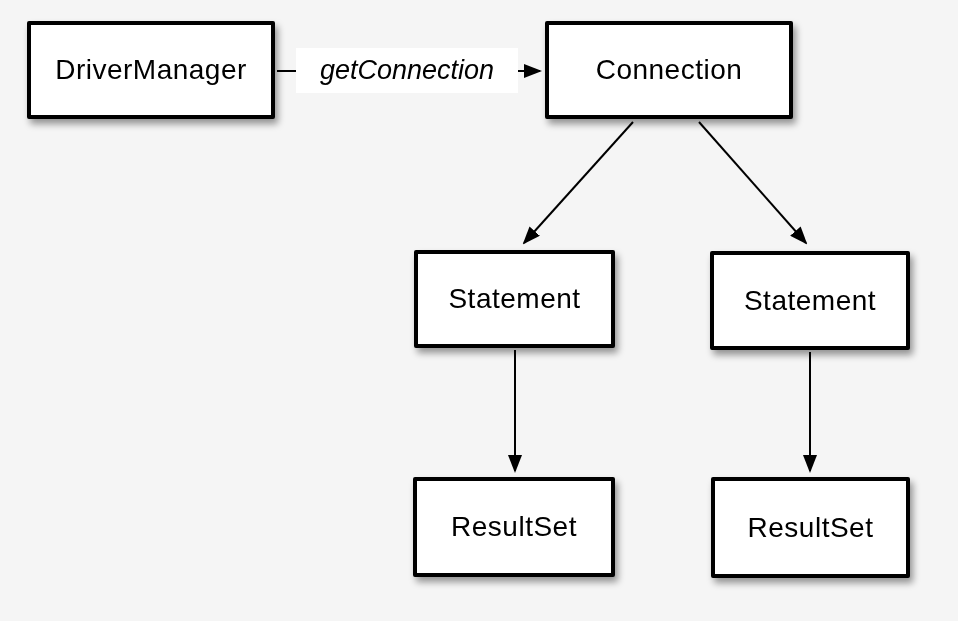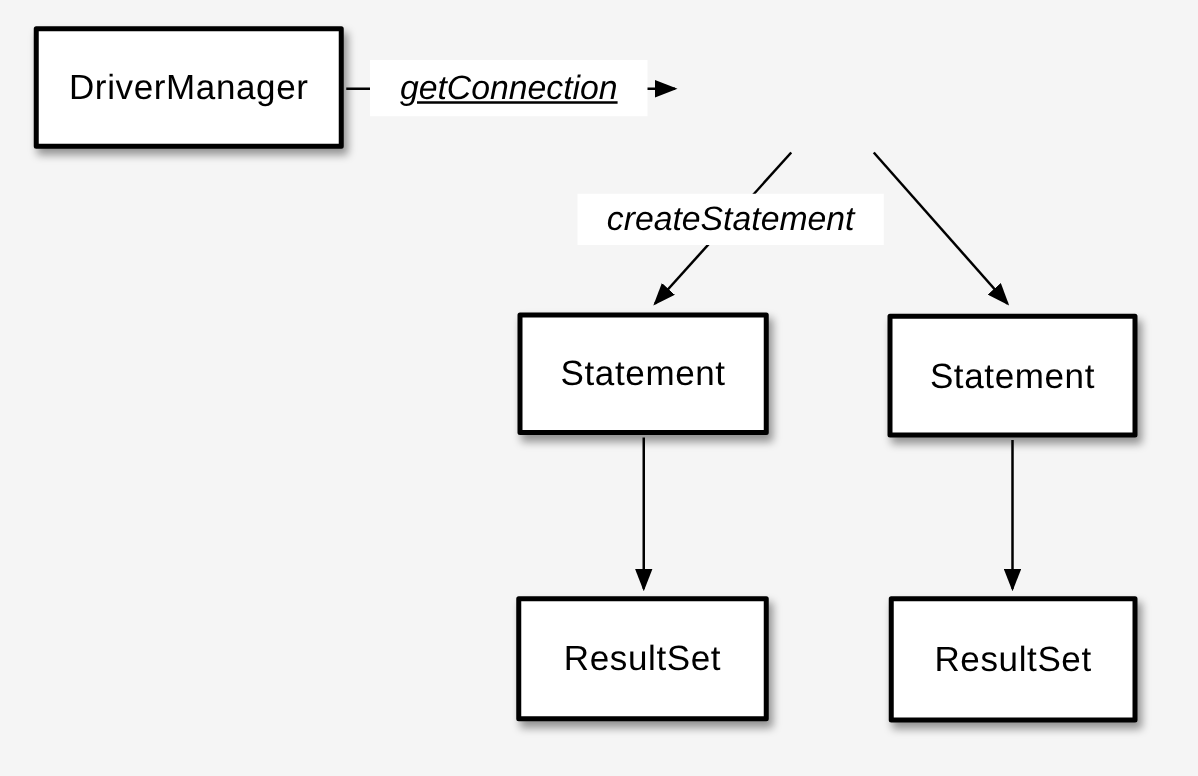--- a/index.html
+++ b/index.html
@@ -53,21 +53,21 @@
     white-space: nowrap;
   }
   
   #node-driver-manager { left: 27px;  top: 21px;  width: 248px; height: 98px;  }
   #node-connection     { left: 545px; top: 21px;  width: 248px; height: 98px;  }
   #node-statement-left { left: 414px; top: 250px; width: 201px; height: 98px;  }
   #node-statement-right{ left: 710px; top: 251px; width: 200px; height: 99px;  }
   #node-resultset-left { left: 413px; top: 477px; width: 202px; height: 100px; }
   #node-resultset-right{ left: 711px; top: 477px; width: 199px; height: 101px; }
   
-  #label-get-connection   { left: 296px; top: 48px;  width: 222px; height: 45px; text-decoration: underline; }
+  #label-get-connection   { left: 296px; top: 48px;  width: 222px; height: 45px; }
   #label-create-statement { left: 462px; top: 155px; width: 245px; height: 41px; }
   #label-execute-query    { left: 407px; top: 390px; width: 213px; height: 41px; }
 </style>
 </head>
 <body>
 
 <div id="diagram">
 
   <svg id="edges" viewBox="0 0 958 621" xmlns="http://www.w3.org/2000/svg">
     <defs>
@@ -79,35 +79,37 @@
     <line x1="633" y1="122" x2="524" y2="243" stroke="#000000" stroke-width="2" marker-end="url(#arrowhead)"></line>
     <line x1="699" y1="122" x2="806" y2="243" stroke="#000000" stroke-width="2" marker-end="url(#arrowhead)"></line>
     <line x1="515" y1="350" x2="515" y2="471" stroke="#000000" stroke-width="2" marker-end="url(#arrowhead)"></line>
     <line x1="810" y1="352" x2="810" y2="471" stroke="#000000" stroke-width="2" marker-end="url(#arrowhead)"></line>
   </svg>
 
   <div class="node" id="node-driver-manager">
     <span class="node-label">DriverManager</span>
   </div>
 
+  <div class="node" id="node-connection">
+    <span class="node-label">Connection</span>
+  </div>
 
   <div class="node" id="node-statement-left">
     <span class="node-label">Statement</span>
   </div>
 
   <div class="node" id="node-statement-right">
     <span class="node-label">Statement</span>
   </div>
 
   <div class="node" id="node-resultset-left">
     <span class="node-label">ResultSet</span>
   </div>
 
   <div class="node" id="node-resultset-right">
     <span class="node-label">ResultSet</span>
   </div>
 
   <div class="edge-label" id="label-get-connection">getConnection</div>
 
-  <div class="edge-label" id="label-create-statement">createStatement</div>
 
 
 </div>
 
 </body></html>

